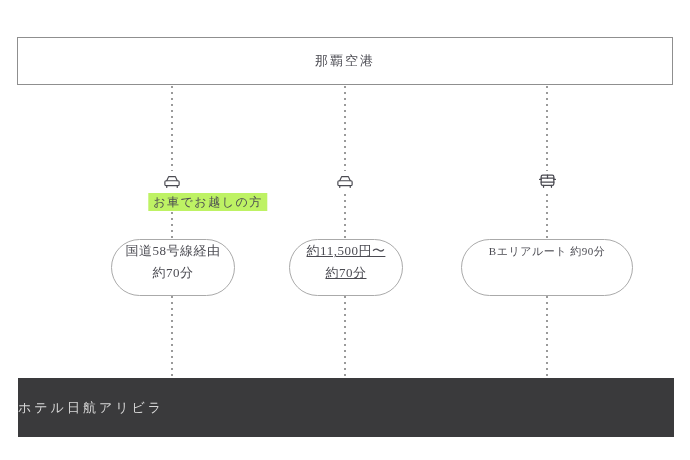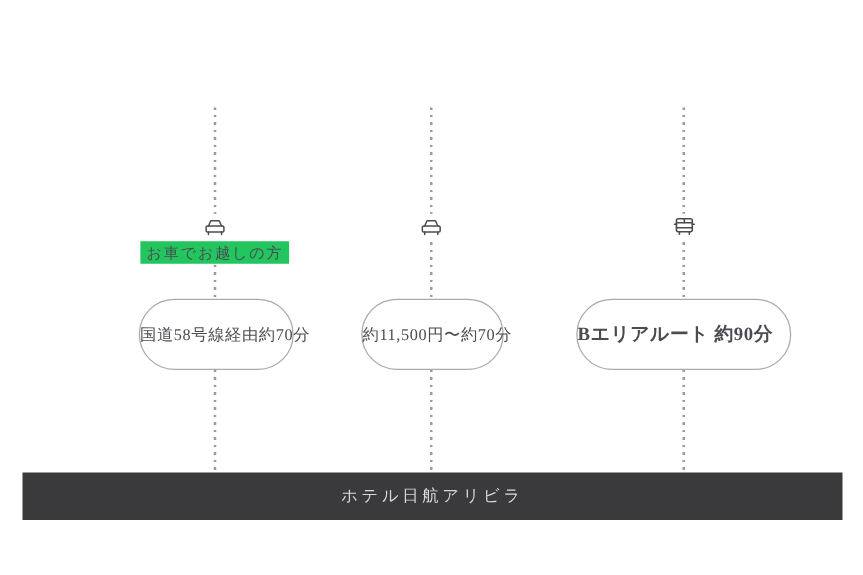--- a/index.html
+++ b/index.html
@@ -16,23 +16,23 @@
   .stage{position:relative;width:690px;height:460px;background:#fff;}
 
   .top-box{
     position:absolute;left:17px;top:37px;width:656px;height:48px;
     border:1px solid var(--border);
     display:flex;align-items:center;justify-content:center;
     font-size:13px;letter-spacing:2px;background:#fff;
   }
 
   .footer-bar{
-    position:absolute;left:18px;top:378px;width:656px;height:38px;
+    position:absolute;left:18px;top:378px;width:656px;height:59px;
     background:var(--footer-bg);color:var(--footer-text);
-    display:flex;align-items:center;justify-content:center;
+    display:flex;align-items:center;justify-content:flex-start;
     font-size:13px;letter-spacing:3px;
   }
 
   .dotline{
     position:absolute;top:86px;height:292px;width:2px;
     background-image:repeating-linear-gradient(to bottom,var(--dotted) 0 2px,transparent 2px 6px);
   }
   .dot-1{left:171px;}
   .dot-2{left:344px;}
   .dot-3{left:546px;}
@@ -44,44 +44,48 @@
   }
   .icon-1{left:158px;}
   .icon-2{left:331px;}
   .icon-3{left:533px;}
   .col-icon svg{display:block;}
 
   .col-label{
     position:absolute;top:193px;height:18px;
     display:flex;align-items:center;justify-content:center;
     font-size:12px;letter-spacing:1.5px;white-space:nowrap;
-    background:#22c55e;padding:0 5px;
+    background:#bef264;padding:0 5px;
     transform:translateX(-50%);
+    margin-left:36px;
   }
   .label-1{left:172px;}
   .label-2{left:345px;}
   .label-3{left:547px;}
 
   .pill{
     position:absolute;top:239px;height:57px;
     border:1px solid var(--pill-border);border-radius:29px;
     background:#fff;
-    display:flex;flex-direction:row;align-items:center;justify-content:flex-start;
+    display:flex;flex-direction:column;align-items:center;justify-content:flex-start;
     font-size:13px;letter-spacing:0.5px;line-height:22px;white-space:nowrap;
     transform:translateX(-50%);
   }
   .pill-1{left:173px;width:124px;}
-  .pill-2{left:346px;width:114px;}
-  .pill-3{left:547px;width:172px;font-size:15px;font-weight:bold;}
+  .pill-2{left:346px;width:114px;text-decoration:underline;}
+  .pill-3{left:547px;width:172px;font-size:11px;}
 </style>
 </head>
 <body>
 
 <div class="stage">
 
+  <div class="top-box">
+    <span>那覇空港</span>
+  </div>
 
   <div class="dotline dot-1"></div>
   <div class="dotline dot-2"></div>
   <div class="dotline dot-3"></div>
 
   <div class="col-icon icon-1">
     <svg width="18" height="15" viewBox="0 0 24 20" fill="none" stroke="#4b4b52" stroke-width="1.6" stroke-linecap="round" stroke-linejoin="round">
       <path d="M5 9 L7.5 3.5 h9 L19 9"></path>
       <rect x="2.5" y="9" width="19" height="6.5" rx="1.5"></rect>
       <path d="M5 15.5 v2.5 M19 15.5 v2.5"></path>

